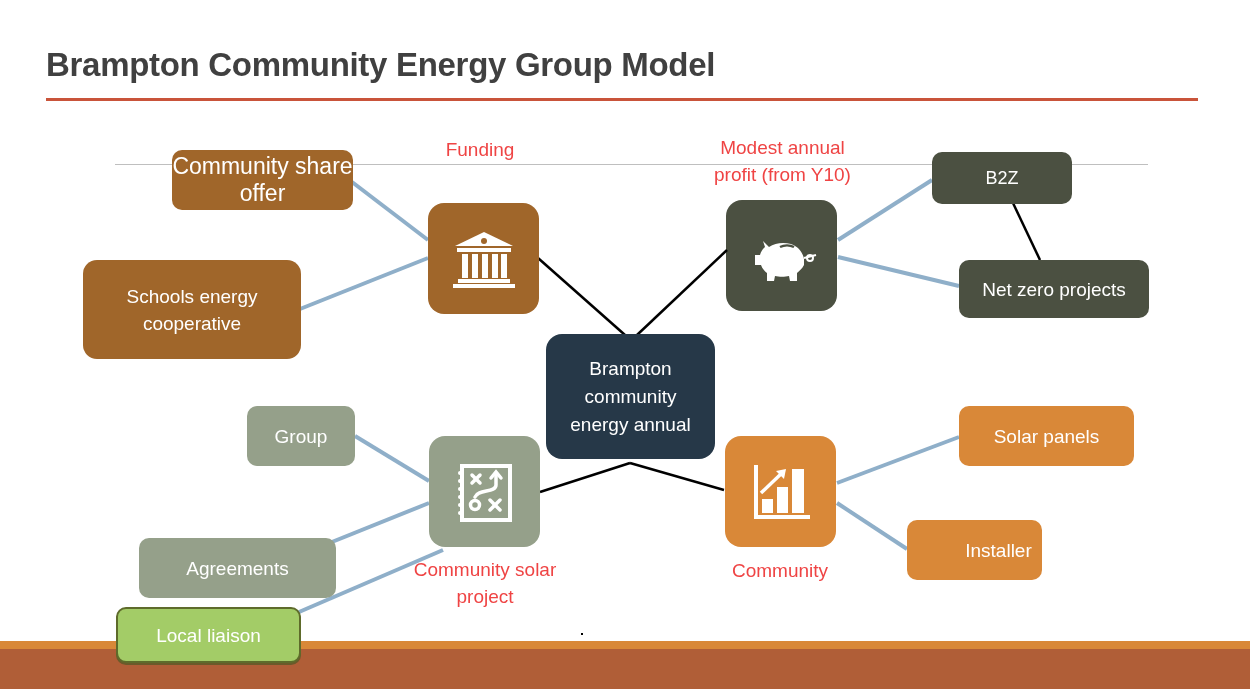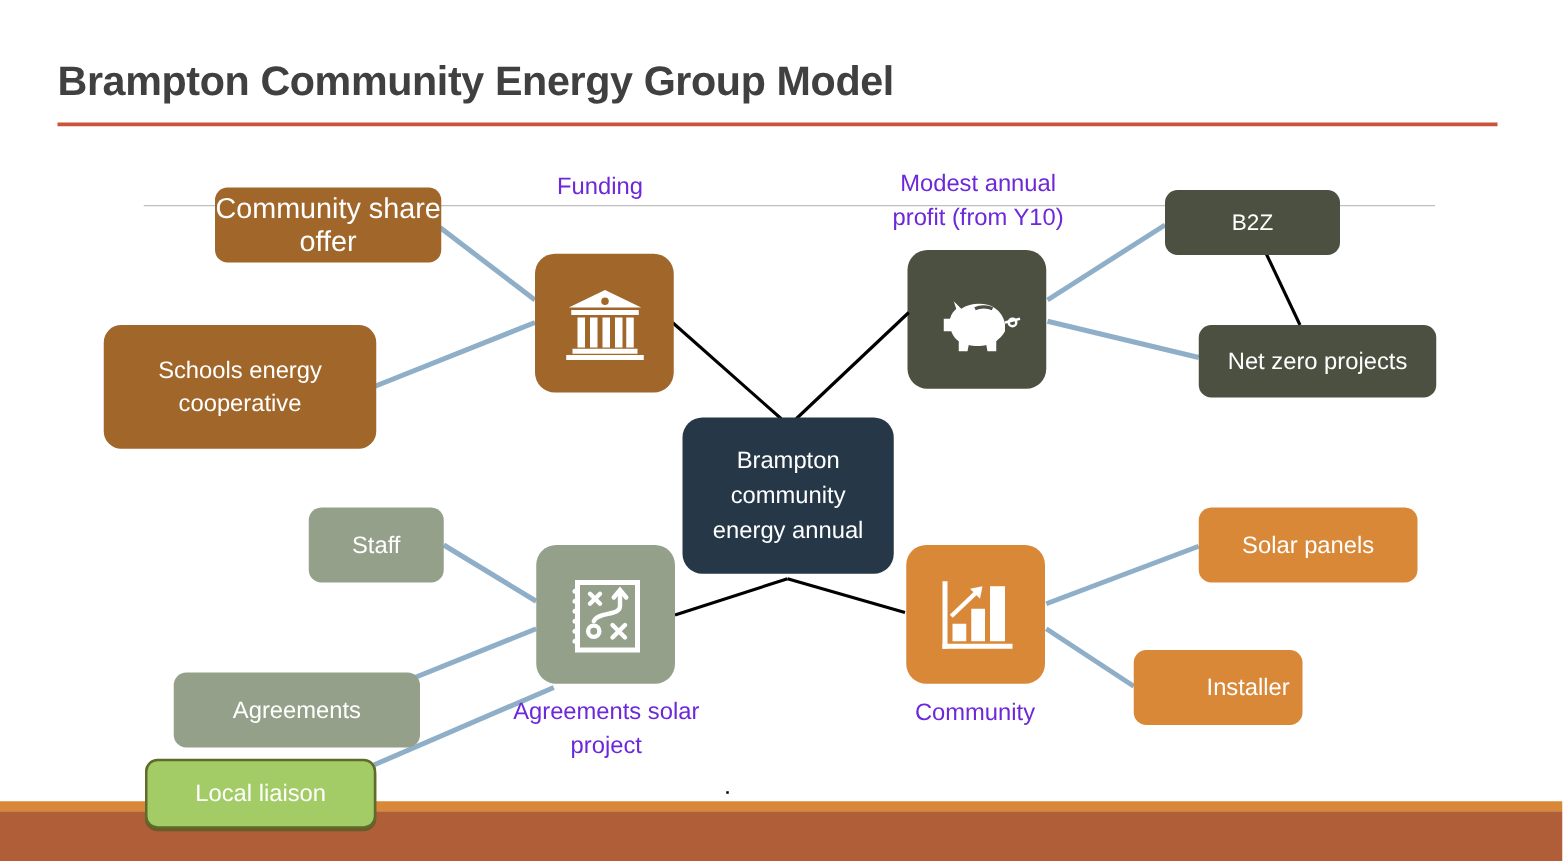--- a/index.html
+++ b/index.html
@@ -29,21 +29,21 @@
   }
   .brown { background: #a0662a; }
   .dark { background: #4b5041; }
   .sage { background: #95a08a; }
   .orange { background: #d98838; }
   .navy { background: #263848; }
   .green { background: #a3cc67; border: 2px solid #5e6b2b; box-shadow: 0 2px 0 #6b5a2a; }
   .hub { border-radius: 16px; }
   .hub svg { width: 70px; height: 70px; }
   .label {
-    position: absolute; text-align: center; color: #6d28d9;
+    position: absolute; text-align: center; color: #ef4444;
     font-size: 19px; line-height: 27px;
   }
   .footer-stripe { position: absolute; left: 0; top: 641px; width: 1250px; height: 8px; background: #d98838; }
   .footer { position: absolute; left: 0; top: 649px; width: 1250px; height: 40px; background: #b05e37; }
   .dot { position: absolute; left: 581px; top: 633px; width: 2px; height: 2px; background: #000; }
 </style>
 </head>
 <body>
 
 <div class="title">Brampton Community Energy Group Model</div>
@@ -120,22 +120,22 @@
       <line x1="22" y1="18" x2="30" y2="26"></line>
         <line x1="30" y1="18" x2="22" y2="26"></line>
       <line x1="40" y1="43" x2="50" y2="53"></line>
         <line x1="50" y1="43" x2="40" y2="53"></line>
       <circle cx="25" cy="48" r="4.5"></circle>
       <path d="M25 40 C28 32 46 36 46 28 L46 16"></path>
       <path d="M41 21 L46 15 L51 21"></path>
     </g>
   </svg>
 </div>
-<div class="label" style="left:410px; top:556px; width:150px;">Agreements solar project</div>
-<div class="box sage" style="left:247px; top:406px; width:108px; height:60px;">Staff</div>
+<div class="label" style="left:410px; top:556px; width:150px;">Community solar project</div>
+<div class="box sage" style="left:247px; top:406px; width:108px; height:60px;">Group</div>
 <div class="box sage" style="left:139px; top:498px; width:197px; height:60px;margin-top:40px;">Agreements</div>
 <div class="box green" style="left:116px; top:607px; width:185px; height:56px; z-index:2;">Local liaison</div>
 
 <div class="box orange hub" style="left:725px; top:436px; width:111px; height:111px;">
   <svg viewBox="0 0 70 70">
     <rect x="8" y="8" width="4" height="54" fill="#fff"></rect>
     <rect x="8" y="58" width="56" height="4" fill="#fff"></rect>
     <rect x="16" y="42" width="11" height="14" fill="#fff"></rect>
     <rect x="31" y="30" width="11" height="26" fill="#fff"></rect>
     <rect x="46" y="12" width="12" height="44" fill="#fff"></rect>

